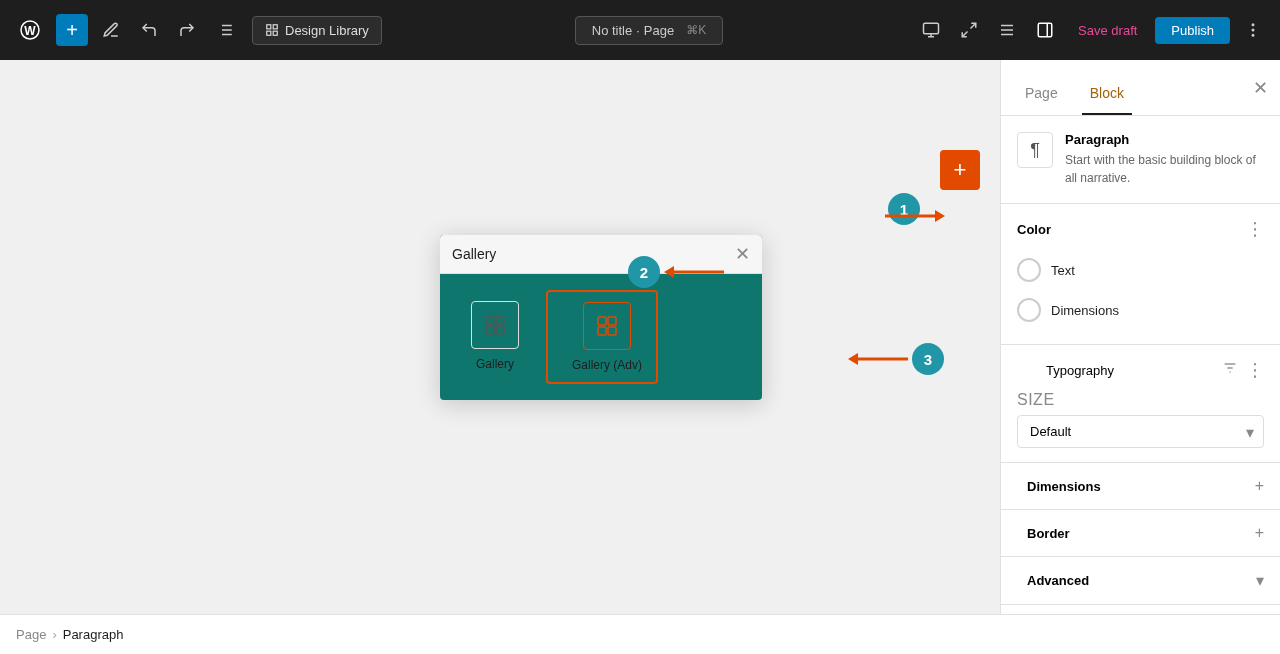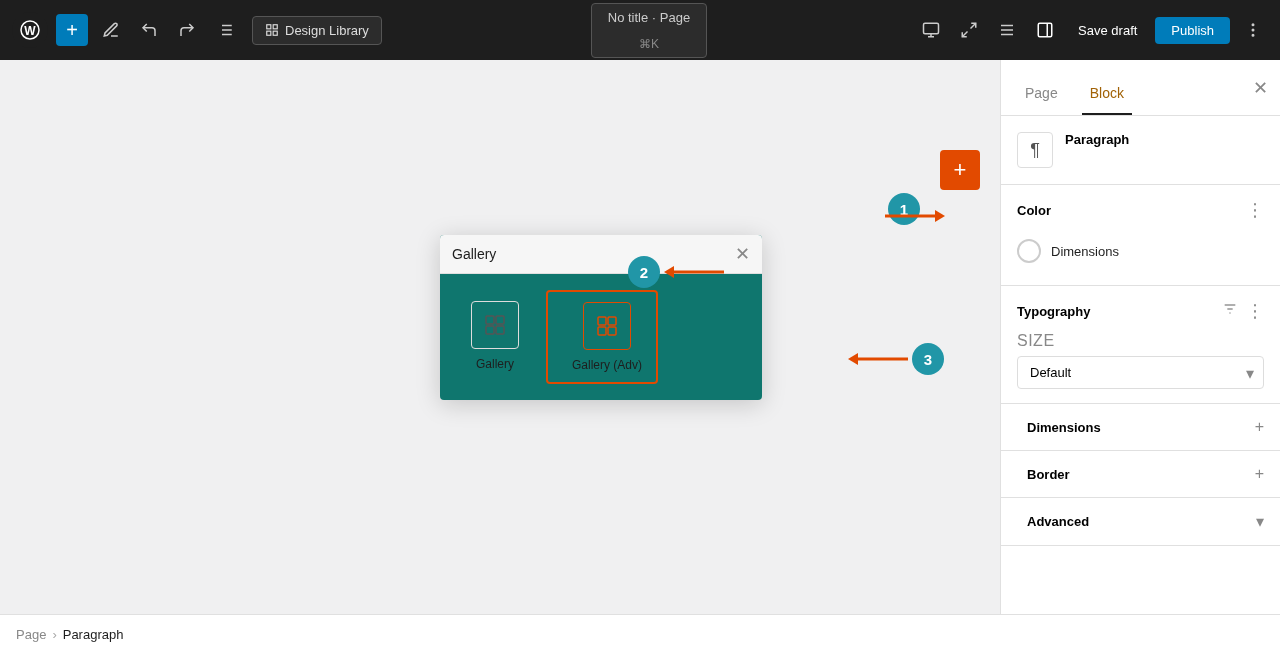--- a/index.html
+++ b/index.html
@@ -51,29 +51,29 @@
       display: flex; align-items: center; justify-content: center;
       gap: 8px;
     }
     .page-title-bar {
       background: #2c2c2c;
       border: 1px solid #555;
       border-radius: 4px;
       color: #ccc;
       padding: 6px 16px;
       font-size: 13px;
-      display: flex; align-items: center; gap: 12px; flex-direction: column;
+      display: flex; align-items: center; gap: 12px;
     }
     .kbd-shortcut { color: #888; font-size: 12px; }
     .topbar-right {
       display: flex; align-items: center; gap: 8px;
     }
     .save-draft-btn {
       background: none; border: none; cursor: pointer;
-      color: #ffffff; font-size: 13px; padding: 6px 10px;
+      color: #ec4899; font-size: 13px; padding: 6px 10px;
     }
     .publish-btn {
       background: #007cba; border: none; cursor: pointer;
       color: white; font-size: 13px; padding: 6px 16px;
       border-radius: 4px; font-weight: 500;
     }
     .icon-btn {
       background: none; border: none; cursor: pointer;
       color: #ccc; padding: 6px; border-radius: 4px;
       display: flex; align-items: center;
@@ -270,21 +270,21 @@
       flex-shrink: 0;
     }
     .color-label { font-size: 13px; color: #1e1e1e; }
 
     
     .typography-section { padding: 14px 16px; border-bottom: 1px solid #e0e0e0; }
     .typography-header {
       display: flex; align-items: center; justify-content: space-between;
       margin-bottom: 10px;
     }
-    .typography-title { font-size: 13px; font-weight: 700; }
+    .typography-title { font-size: 13px; font-weight: 400; margin-left: 29px; }
     .size-label { font-size: 16px; color: #888; text-transform: uppercase; letter-spacing: 0.5px; margin-bottom: 6px; }
     .size-select-wrapper {
       position: relative;
     }
     .size-select {
       width: 100%; padding: 8px 32px 8px 12px;
       border: 1px solid #ddd; border-radius: 4px;
       font-size: 13px; appearance: none;
       background: white; cursor: pointer;
     }
@@ -509,27 +509,32 @@
       <div class="panel-tab active">Block</div>
       <button class="panel-close">✕</button>
     </div>
 
     <div class="block-info">
       <div class="block-info-icon">
         <span style="font-size:18px;">¶</span>
       </div>
       <div class="block-info-text">
         <h3>Paragraph</h3>
+        <p>Start with the basic building block of all narrative.</p>
       </div>
     </div>
 
     <div class="panel-section">
       <div class="panel-section-header">
         <span class="panel-section-title">Color</span>
         <button class="panel-section-more">⋮</button>
+      </div>
+      <div class="color-option">
+        <div class="color-circle" style="border:2px solid #ccc; background:white;"></div>
+        <span class="color-label">Text</span>
       </div>
       <div class="color-option">
         <div class="color-circle" style="border:2px solid #ccc; background:white;"></div>
         <span class="color-label">Dimensions</span>
       </div>
     </div>
 
     <div class="typography-section">
       <div class="typography-header">
         <span class="typography-title">Typography</span>

